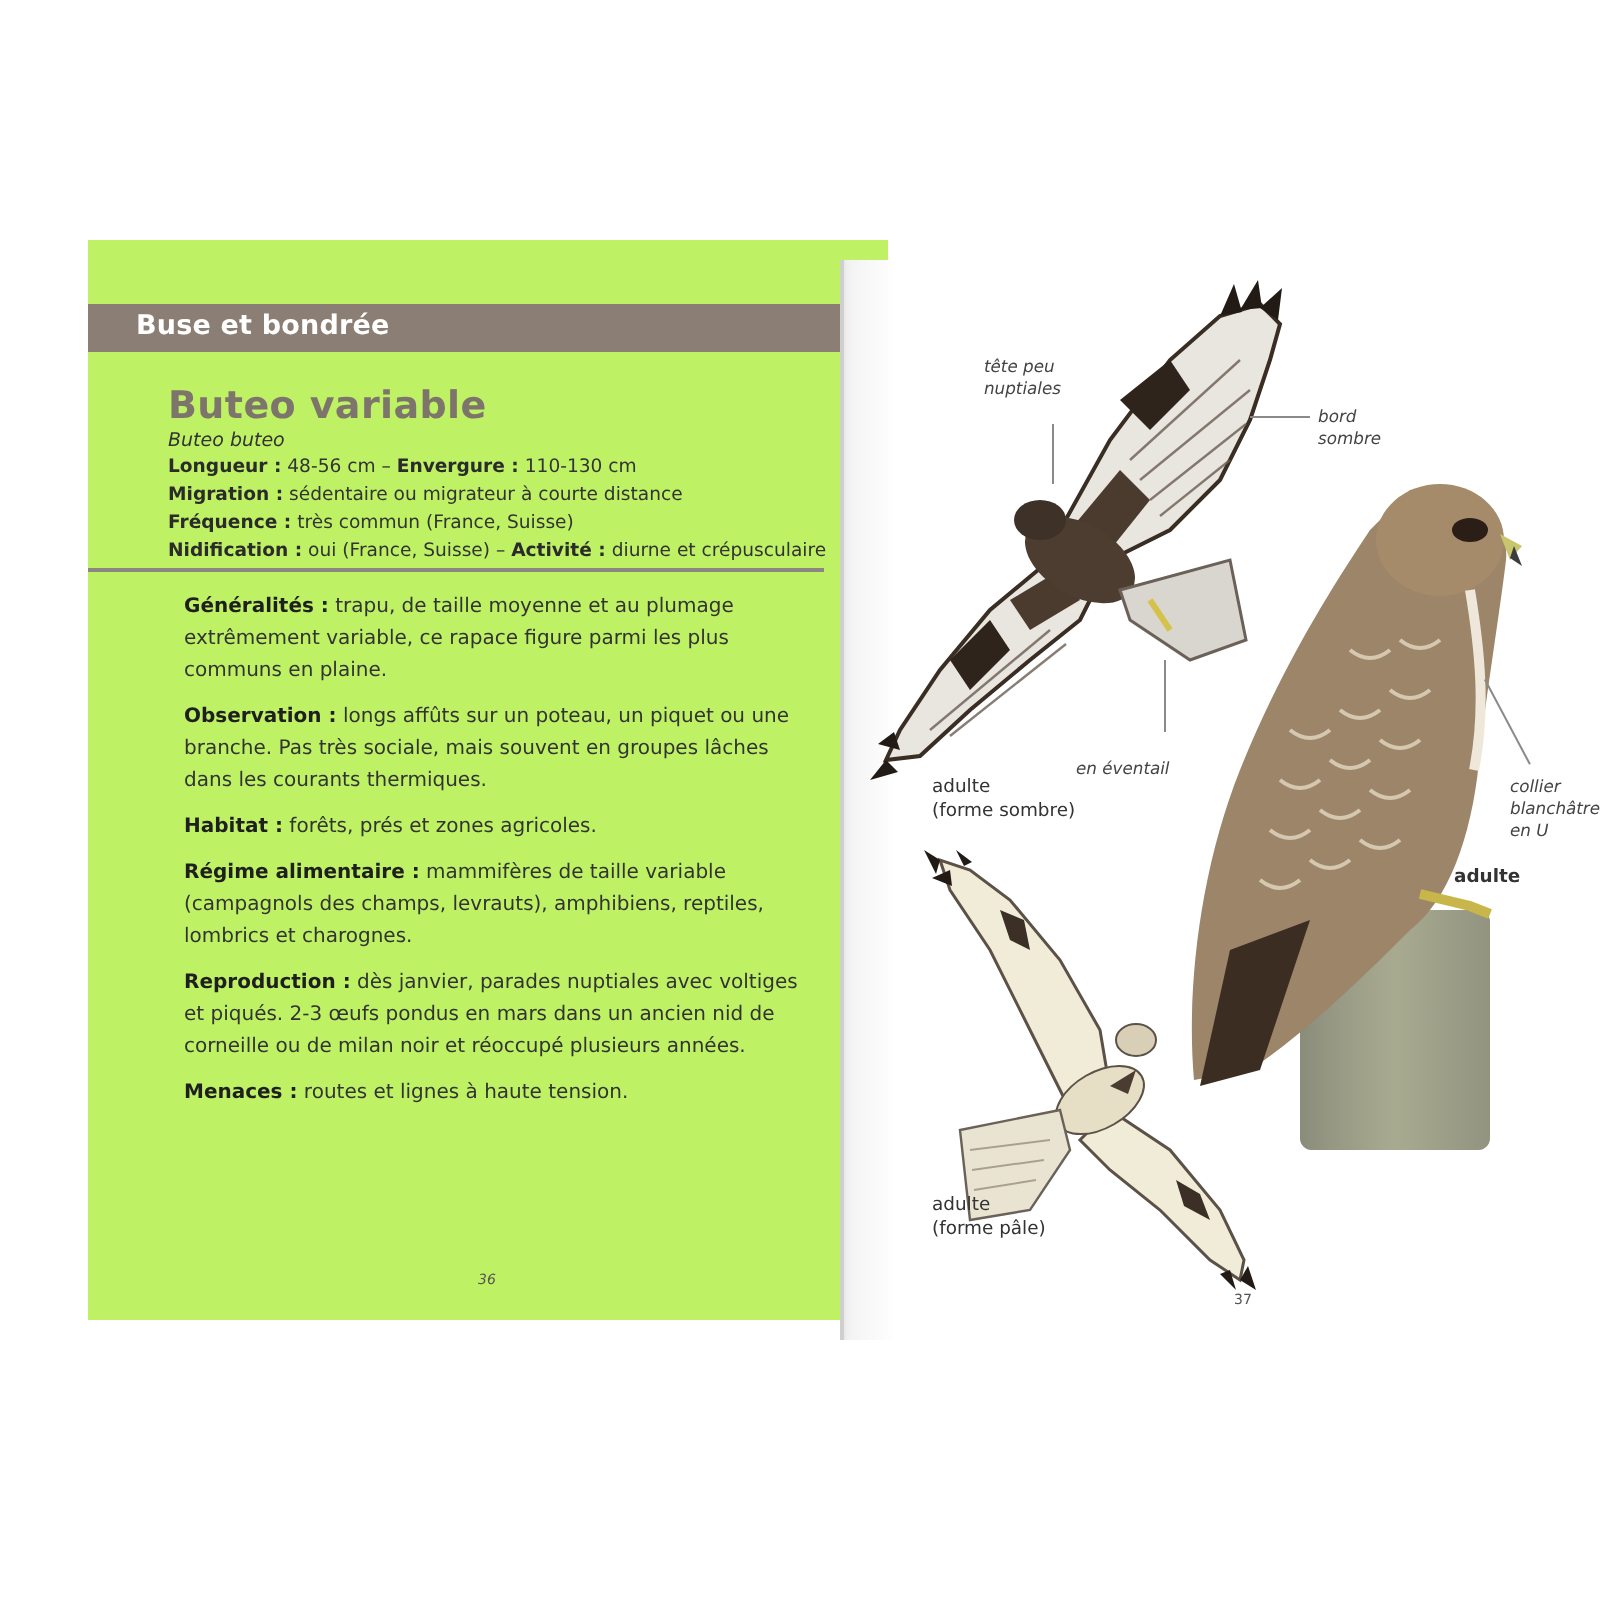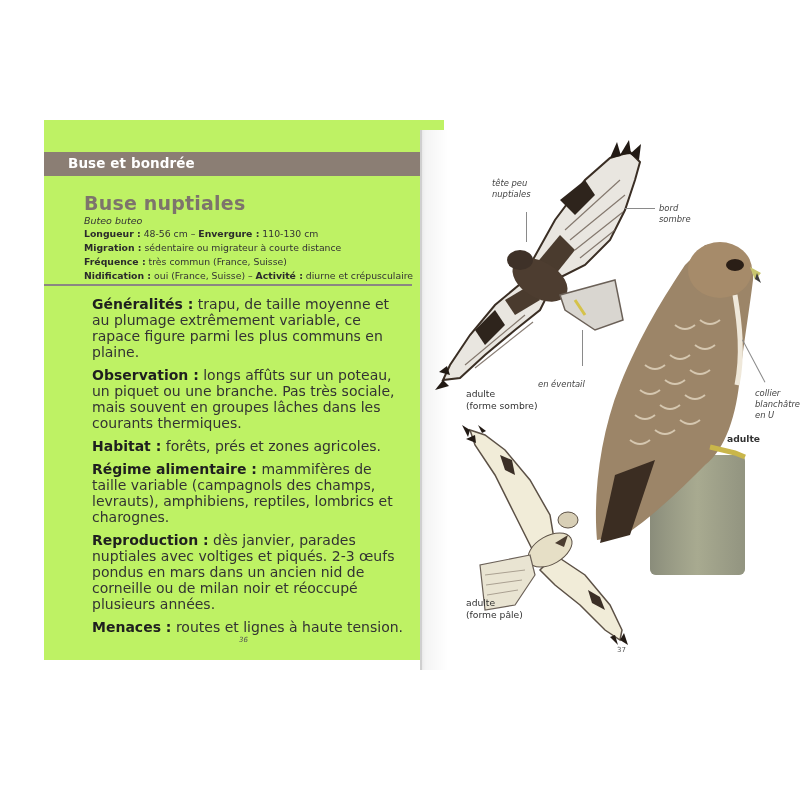--- a/index.html
+++ b/index.html
@@ -22,21 +22,21 @@
     .species-name {
       color: #7d746c; font-weight: bold; font-size: 19px; line-height: 22px; letter-spacing: 0.2px;
     }
     .latin-name { font-style: italic; font-size: 9.5px; line-height: 13px; color: #333; }
     .fact-line { font-size: 9.3px; line-height: 14px; color: #333; white-space: nowrap; }
     .fact-line b { font-weight: bold; color: #2b2b2b; }
     .rule {
       position: absolute; left: 0; top: 164px; width: 368px; height: 1.5px; background: #8b8682;
     }
     .body-text { position: absolute; left: 48px; top: 176px; width: 316px; }
-    .para { font-size: 14px; line-height: 16px; color: #333; margin-bottom: 7px; }
+    .para { font-size: 10px; line-height: 16px; color: #333; margin-bottom: 7px; }
     .para b { font-weight: bold; color: #1f1f1f; }
     .page-num { position: absolute; font-size: 7px; color: #555; }
     .page-num-left { left: 195px; top: 516px; font-style: italic; }
 
     
     .page-right {
       position: absolute; left: 400px; top: 130px; width: 400px; height: 540px;
       background: linear-gradient(to right, #d9d9d9 0px, #eeeeee 3px, #f4f4f4 6px, #ffffff 28px, #ffffff 100%);
       margin-left: 20px;
     }
@@ -53,21 +53,21 @@
 <body>
 
 <div class="spread">
 
   <div class="page-left">
     <div class="section-bar">
       <span class="section-bar-label">Buse et bondrée</span>
     </div>
 
     <div class="species-block">
-      <div class="species-name">Buse nuptiales</div>
+      <div class="species-name">Buteo variable</div>
       <div class="latin-name">Buteo buteo</div>
       <div class="fact-line">
         <b>Longueur :</b>
         <span>48-56 cm</span><span> – </span><b>Envergure :</b>
         <span>110-130 cm</span>
       </div>
       <div class="fact-line">
         <b>Migration :</b>
         <span>sédentaire ou migrateur à courte distance</span>
       </div>

